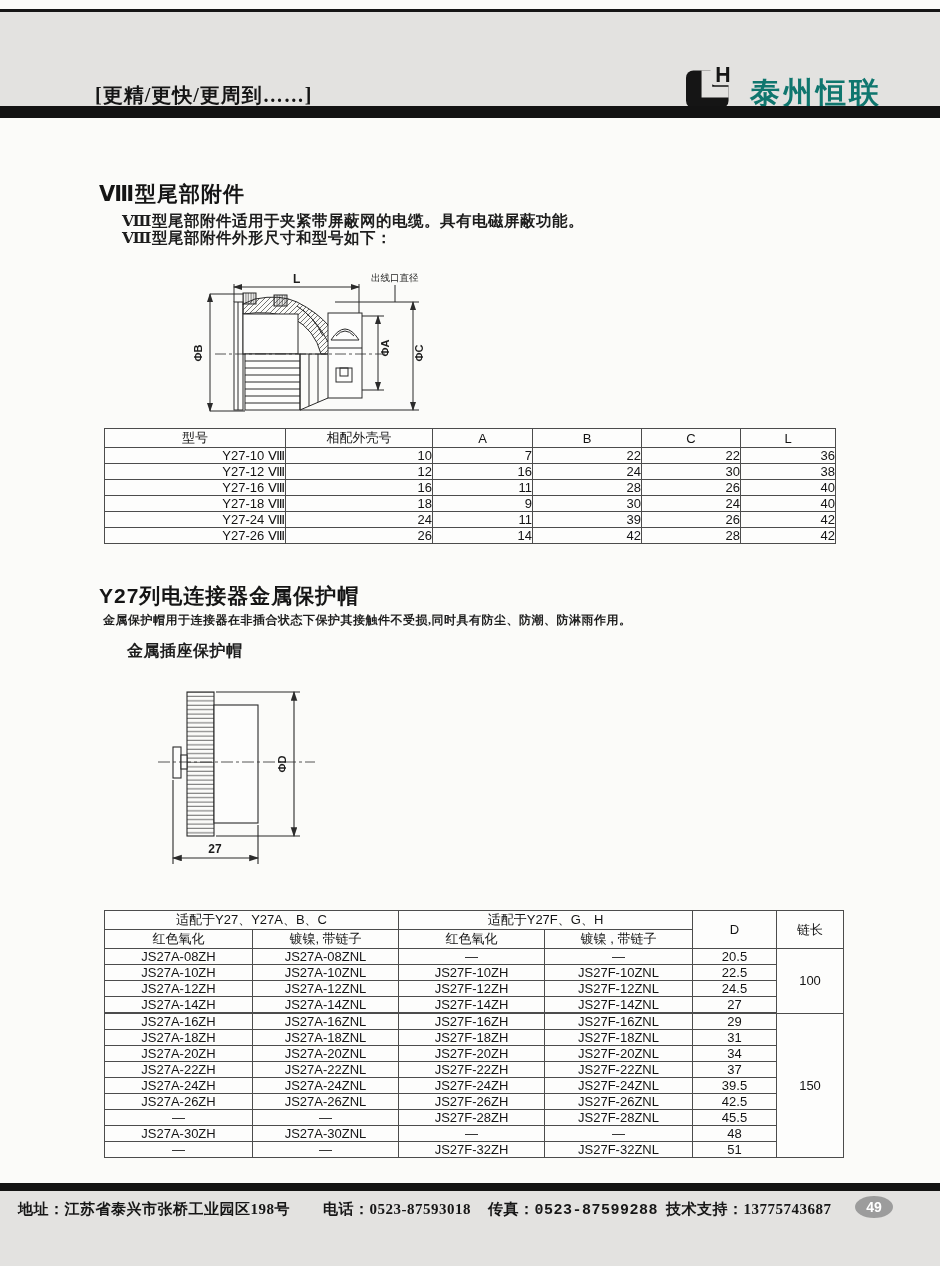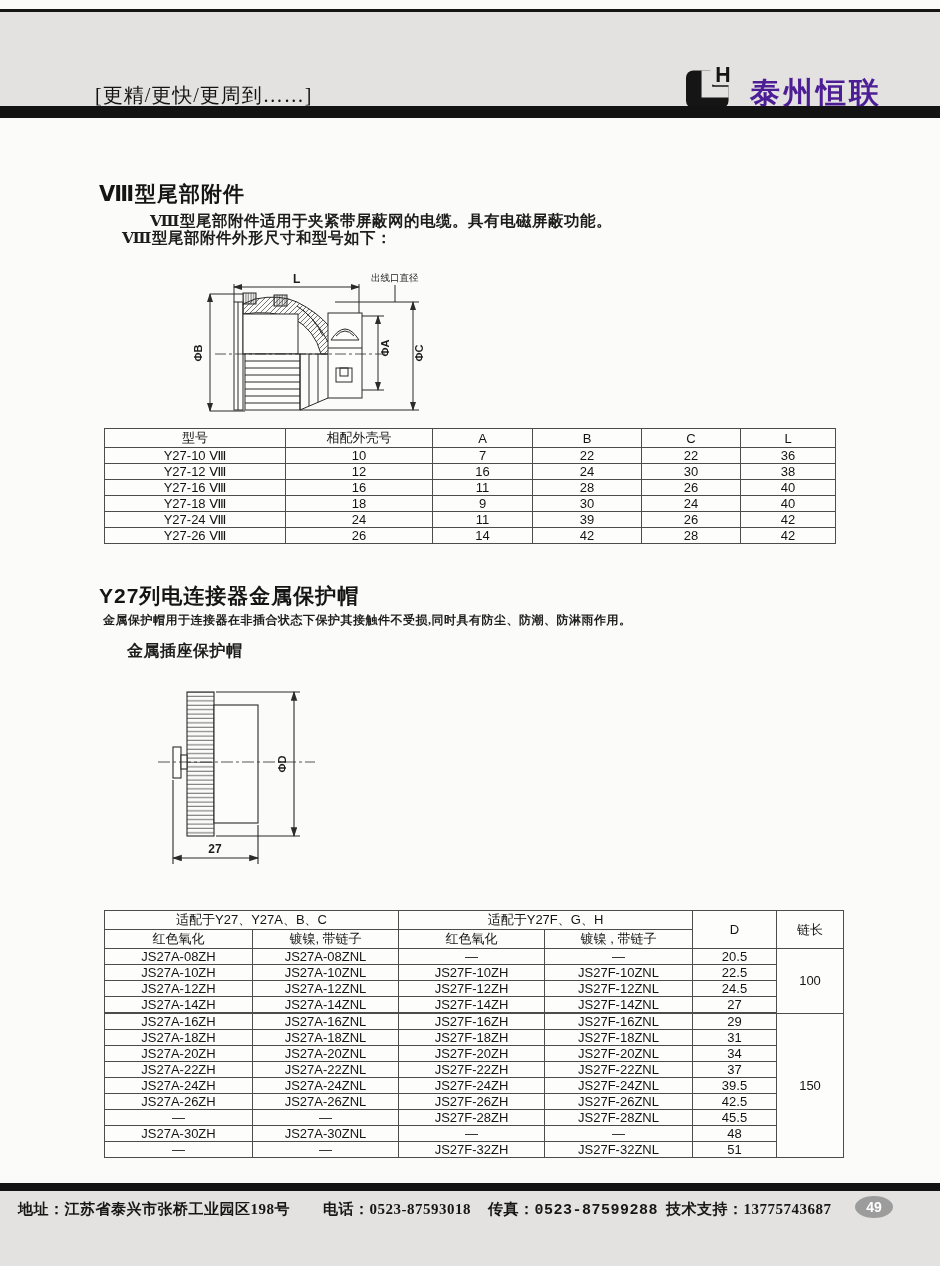--- a/index.html
+++ b/index.html
@@ -8,51 +8,51 @@
     position:relative; width:940px; height:1266px; margin:0 auto;
     background:#fbfbf9; overflow:hidden;
     font-family:"Liberation Sans","DejaVu Sans",sans-serif; color:#1b1b1b;
   }
   
   .top-line { position:absolute; left:0; top:9px; width:940px; height:3px; background:#161616; }
   .header-band { position:absolute; left:0; top:12px; width:940px; height:94px; background:#e3e2e0; }
   .slogan {
     position:absolute; left:95px; top:70px;
     font-family:"Liberation Serif","DejaVu Serif",serif;
-    font-size:20px; font-weight:400; letter-spacing:1px; color:#141414;
+    font-size:20px; font-weight:700; letter-spacing:1px; color:#141414;
   }
   .brand { position:absolute; right:58px; top:46px; display:flex; align-items:center; gap:10px; }
-  .brand-name { font-size:30px; font-weight:700; letter-spacing:3px; color:#4c1d95;margin-top:14px; }
+  .brand-name { font-size:30px; font-weight:700; letter-spacing:3px; color:#0f766e;margin-top:14px; }
   .divider-bar { position:absolute; left:0; top:106px; width:940px; height:12px; background:#131313; }
   
   .sec-title { position:absolute; font-size:21px; font-weight:700; color:#151515; letter-spacing:1px; }
   .s1-title { left:99px; top:180px; }
   .s2-title { left:99px; top:582px; }
   .body-text {
     position:absolute; font-family:"Liberation Serif","DejaVu Serif",serif;
     font-size:15.5px; font-weight:700; color:#1d1d1d; letter-spacing:0.5px;
   }
-  .s1-p1 { left:122px; top:211px;margin-left:28px; }
+  .s1-p1 { left:122px; top:211px; }
   .s1-p2 { left:122px; top:228px; }
   .s2-p  { left:103px; top:612px; font-size:12px; }
   .s2-sub{ left:127px; top:641px; font-size:16px; }
   
   .drawing { position:absolute; }
   .d1 { left:185px; top:258px; }
   .d2 { left:150px; top:668px; }
   .dim-label { font-family:"Liberation Sans","DejaVu Sans",sans-serif; fill:#1d1d1d; }
   
   table { position:absolute; border-collapse:collapse; table-layout:fixed; background:#fdfdfc; }
   th, td {
     border:1px solid #4c4c4c; text-align:center; vertical-align:middle;
     font-size:13px; font-weight:400; color:#141414; overflow:hidden; white-space:nowrap;
   }
   .t1 { left:104px; top:428px; width:731px; border:1.5px solid #3a3a3a; }
   .t1 th { height:15px; }
-  .t1 td { height:15px; }
+  .t1 td { height:15px;text-align:right; }
   .t2 { left:104px; top:910px; width:739px; border:1.5px solid #3a3a3a;padding-left:20px; }
   .t2 th { height:14px; }
   .t2 td { height:14.7px; }
   .t2 .group-end td { border-bottom-width:2px; }
   
   .footer-bar  { position:absolute; left:0; top:1183px; width:940px; height:8px; background:#131313; }
   .footer-band { position:absolute; left:0; top:1191px; width:940px; height:75px; background:#e3e2e0; }
   .footer-item {
     position:absolute; top:1200px; font-family:"Liberation Serif","DejaVu Serif",serif;
     font-size:15px; font-weight:700; color:#161616; letter-spacing:0.5px;

